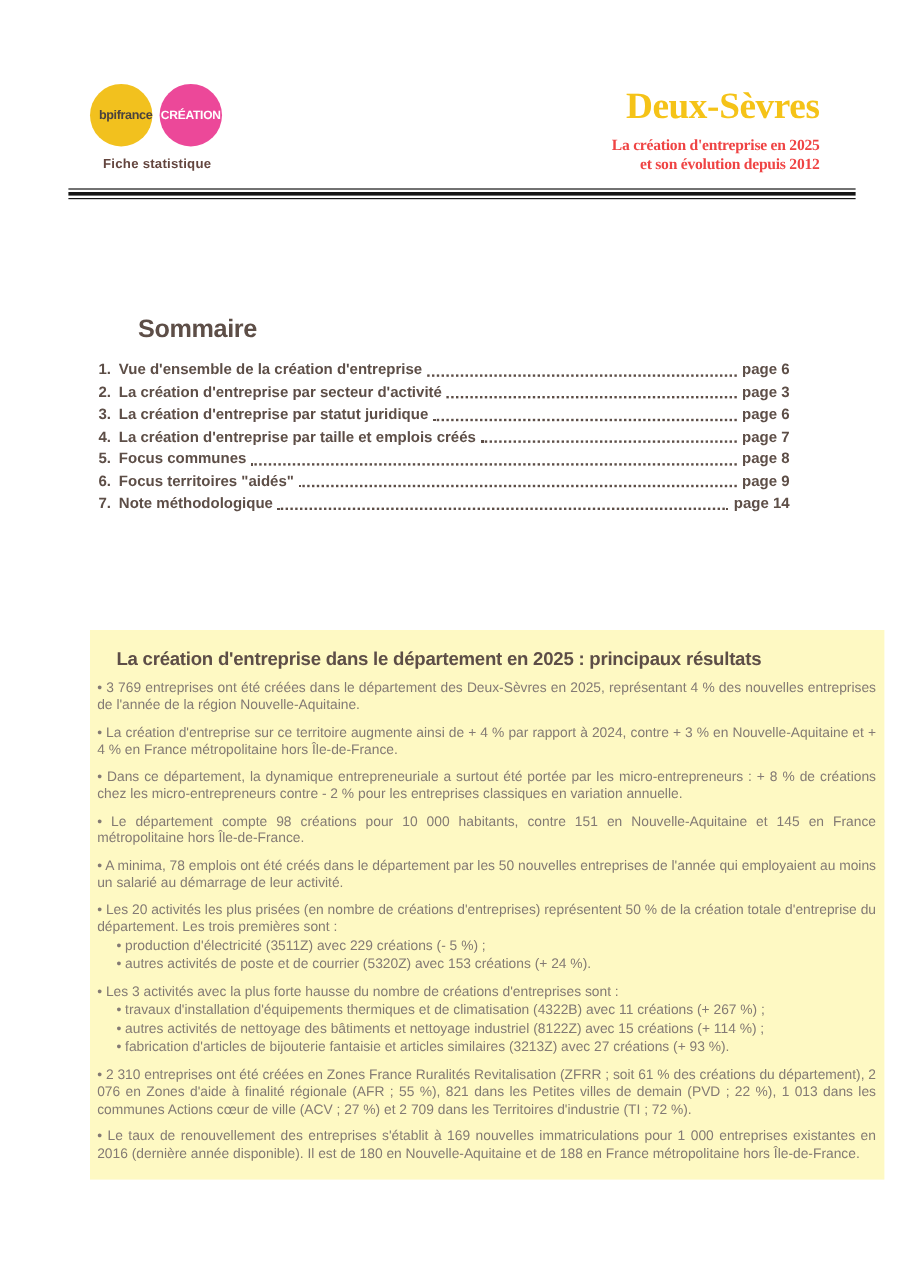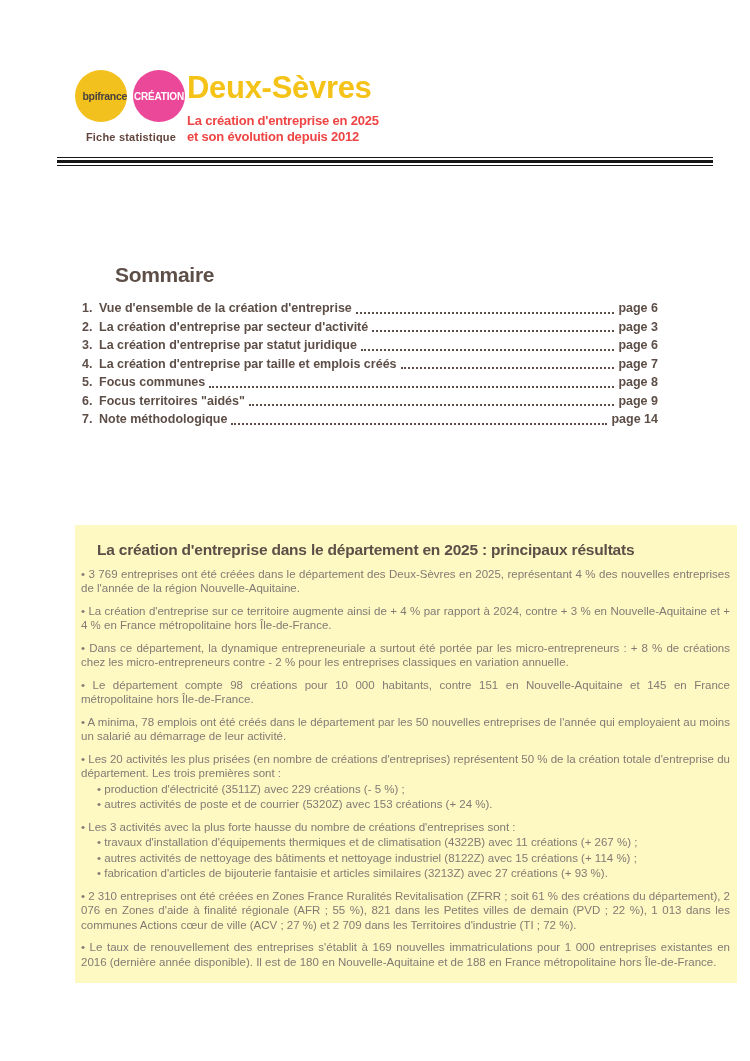--- a/index.html
+++ b/index.html
@@ -21,21 +21,21 @@
     width: 52px; height: 52px; border-radius: 50%;
     display: flex; align-items: center; justify-content: center;
     font-weight: bold;
   }
   .circle.yellow { background: #F2C11E; color: #4A423E; font-size: 10.5px; letter-spacing: -0.3px; justify-content: flex-end; }
   .circle.taupe { background: #ec4899; color: #ffffff; font-size: 10px; letter-spacing: -0.2px; }
   .tagline {
     margin-top: 9px; font-size: 11px; font-weight: bold;
     color: #63453E; letter-spacing: 0.2px; white-space: nowrap;
   }
-  .title-block { flex: 1; text-align: left; padding-right: 30px; }
+  .title-block { flex: 1; text-align: right; padding-right: 30px; font-family: Liberation Serif, serif; }
   .main-title {
     margin: 0 0 7px 0;
     font-size: 31px; font-weight: bold; letter-spacing: -0.3px;
     color: #F5C318;
   }
   .subtitle {
     font-size: 13px; font-weight: bold; line-height: 1.2;
     color: #ef4444; letter-spacing: -0.2px;
   }
 

